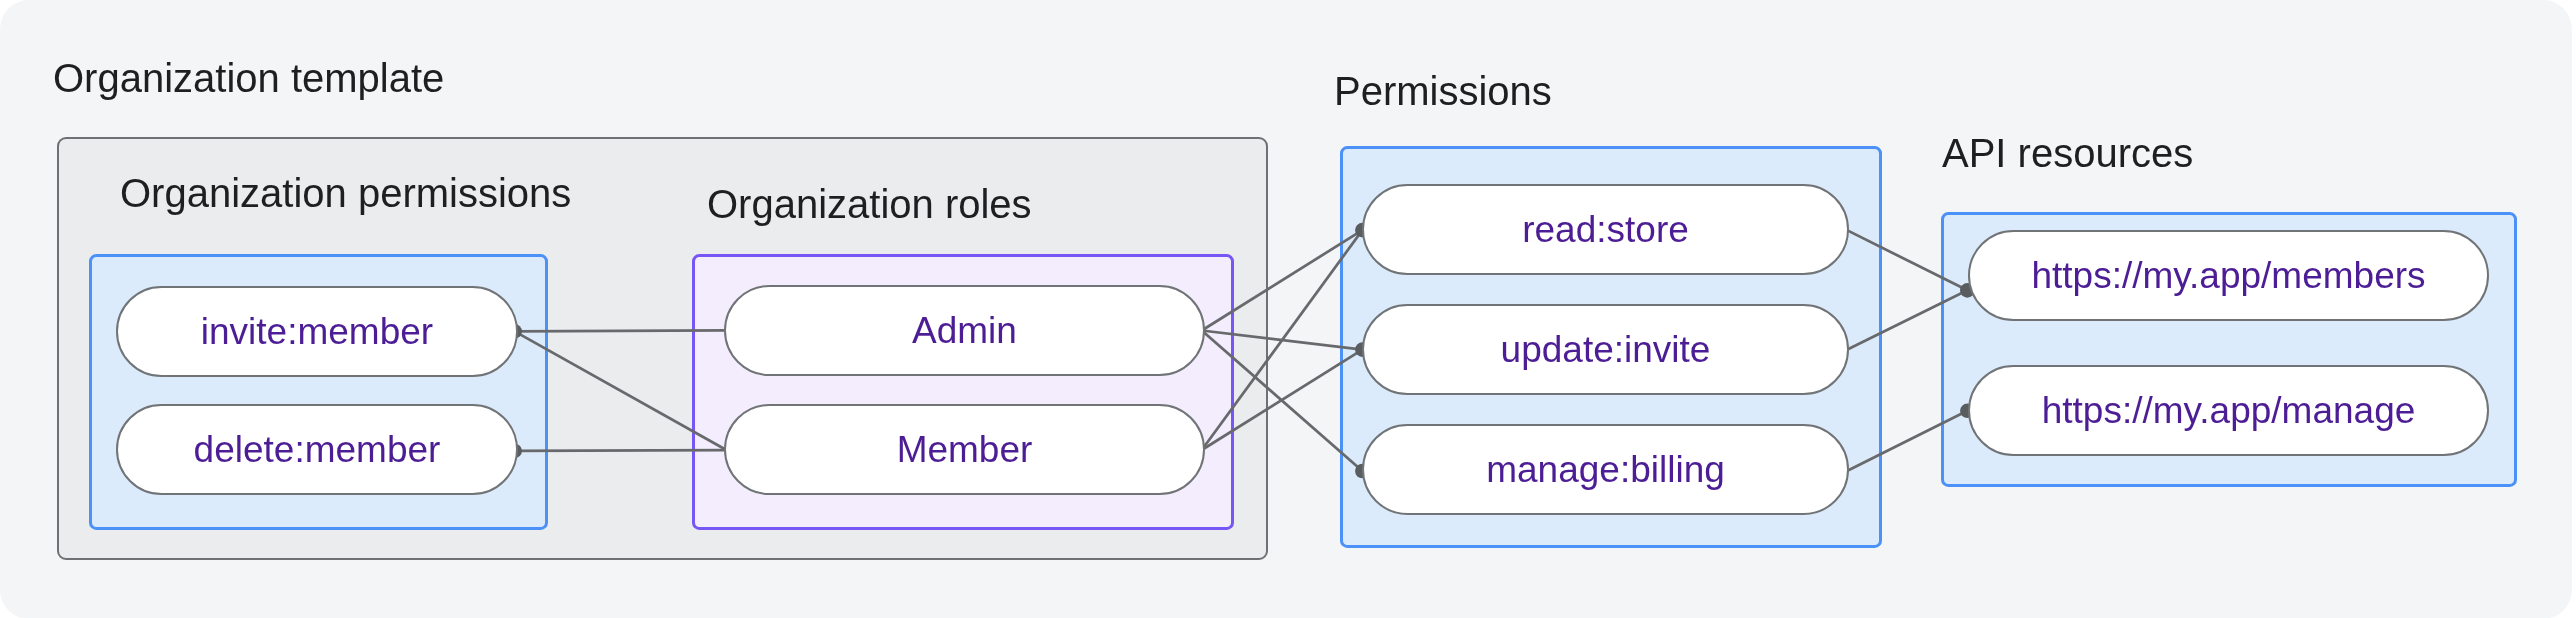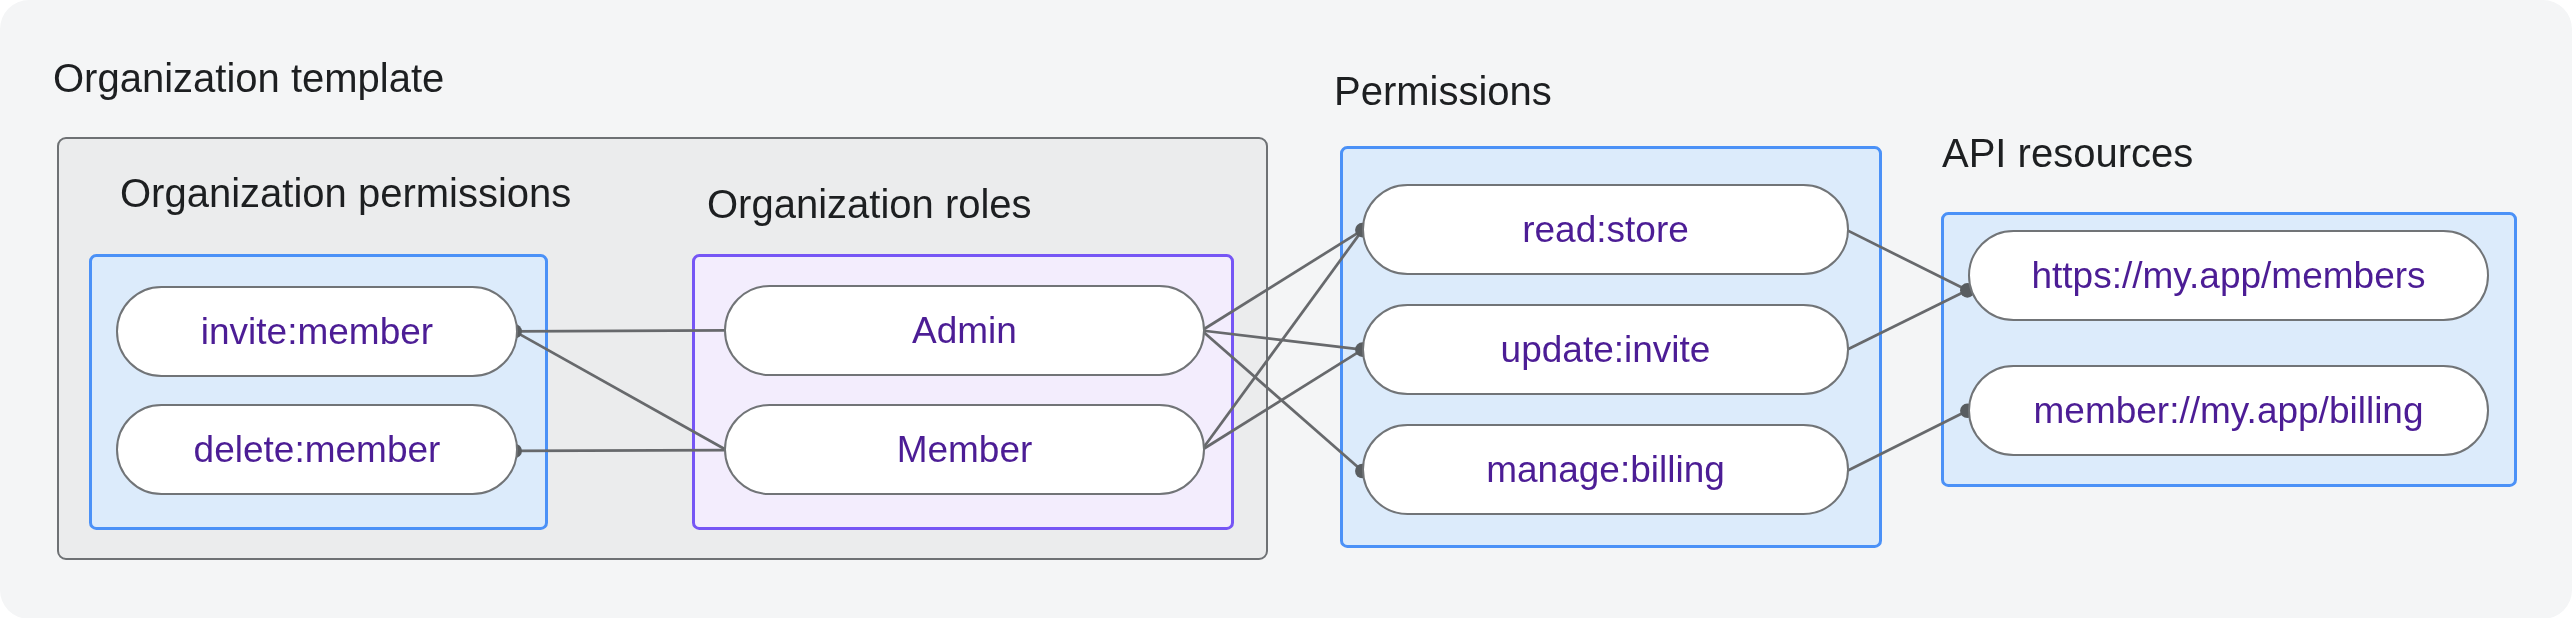--- a/index.html
+++ b/index.html
@@ -118,16 +118,16 @@
   <div class="pill" style="left:116px; top:404px; width:402px;">delete:member</div>
 
   <div class="pill" style="left:724px; top:285px; width:481px;">Admin</div>
   <div class="pill" style="left:724px; top:404px; width:481px;">Member</div>
 
   <div class="pill" style="left:1362px; top:184px; width:487px;">read:store</div>
   <div class="pill" style="left:1362px; top:304px; width:487px;">update:invite</div>
   <div class="pill" style="left:1362px; top:424px; width:487px;">manage:billing</div>
 
   <div class="pill" style="left:1968px; top:230px; width:521px;">https://my.app/members</div>
-  <div class="pill" style="left:1968px; top:365px; width:521px;">member://my.app/billing</div>
+  <div class="pill" style="left:1968px; top:365px; width:521px;">https://my.app/manage</div>
 
 </div>
 
 
 </body></html>

